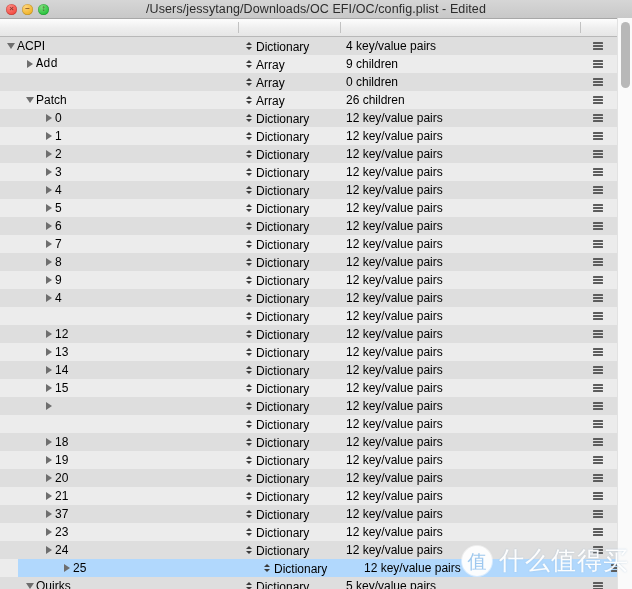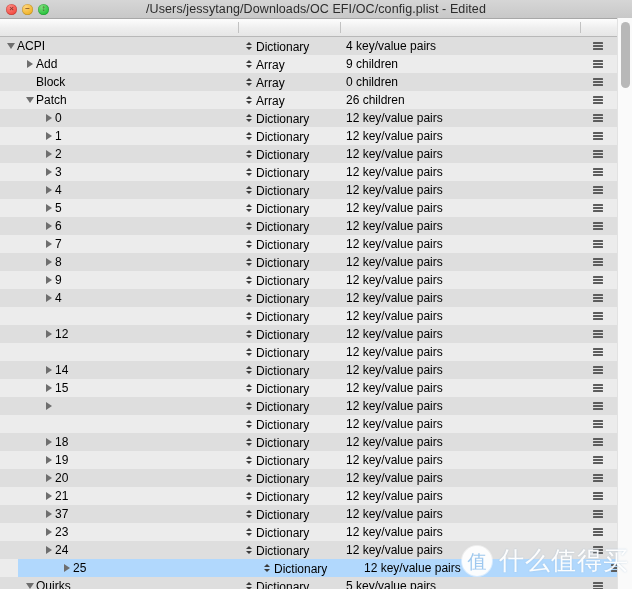--- a/index.html
+++ b/index.html
@@ -320,36 +320,33 @@
             <b></b>
             <b></b>
           </div>
         </div>
       </div>
       <div class="row odd">
         <div class="cell-key">
           <div class="tri closed" style="left: 25px;">
             <i></i>
           </div>
-          <div class="keylabel" style="left: 36px;">Add</div>
+          <div class="keylabel" style="left: 36px; font-family: Liberation Mono, monospace;">Add</div>
         </div>
         <div class="cell-type"><span class="stepper"><span class="up"></span><span class="dn"></span></span><span class="typetext">Array</span></div>
         <div class="cell-value">9 children</div>
         <div class="cell-menu">
           <div class="burger">
             <b></b>
             <b></b>
             <b></b>
           </div>
         </div>
       </div>
       <div class="row even">
-        <div class="cell-key">
-          <div class="keylabel" style="left: 36px;">Block</div>
-        </div>
         <div class="cell-type"><span class="stepper"><span class="up"></span><span class="dn"></span></span><span class="typetext">Array</span></div>
         <div class="cell-value">0 children</div>
         <div class="cell-menu">
           <div class="burger">
             <b></b>
             <b></b>
             <b></b>
           </div>
         </div>
       </div>
@@ -579,20 +576,26 @@
         <div class="cell-value">12 key/value pairs</div>
         <div class="cell-menu">
           <div class="burger">
             <b></b>
             <b></b>
             <b></b>
           </div>
         </div>
       </div>
       <div class="row odd">
+        <div class="cell-key">
+          <div class="tri closed" style="left: 44px;">
+            <i></i>
+          </div>
+          <div class="keylabel" style="left: 55px;">13</div>
+        </div>
         <div class="cell-type"><span class="stepper"><span class="up"></span><span class="dn"></span></span><span class="typetext">Dictionary</span></div>
         <div class="cell-value">12 key/value pairs</div>
         <div class="cell-menu">
           <div class="burger">
             <b></b>
             <b></b>
             <b></b>
           </div>
         </div>
       </div>

